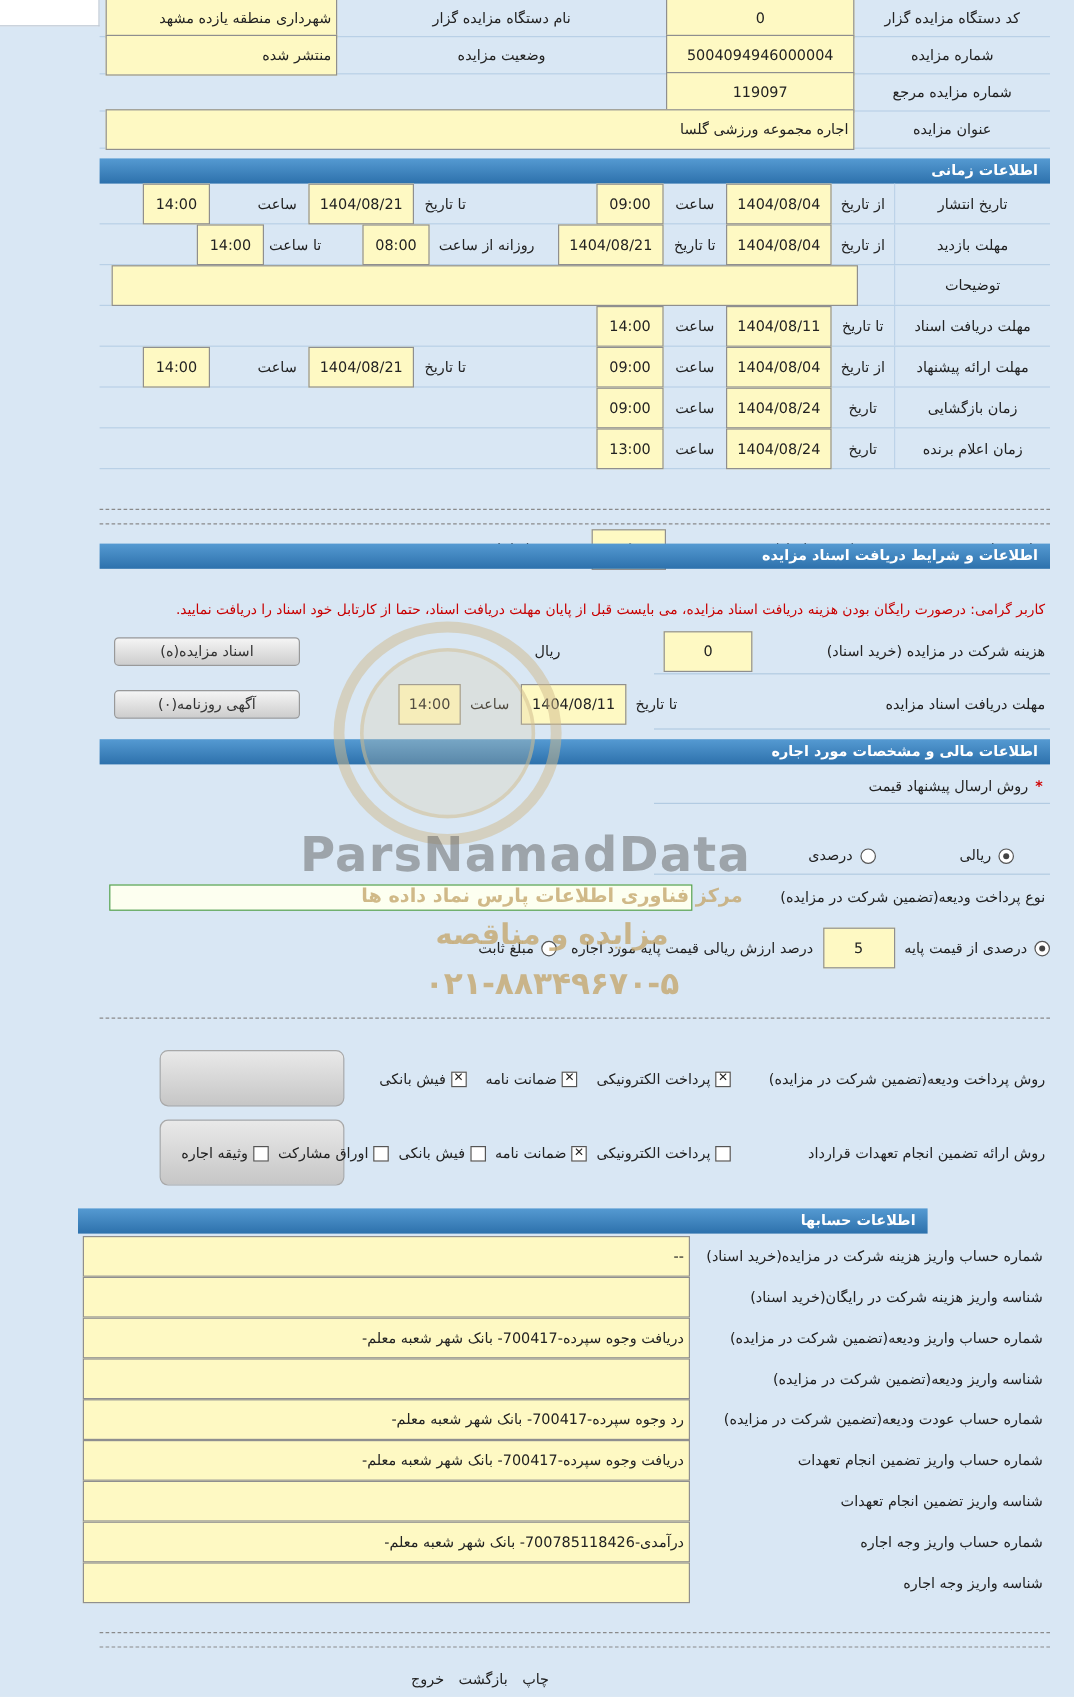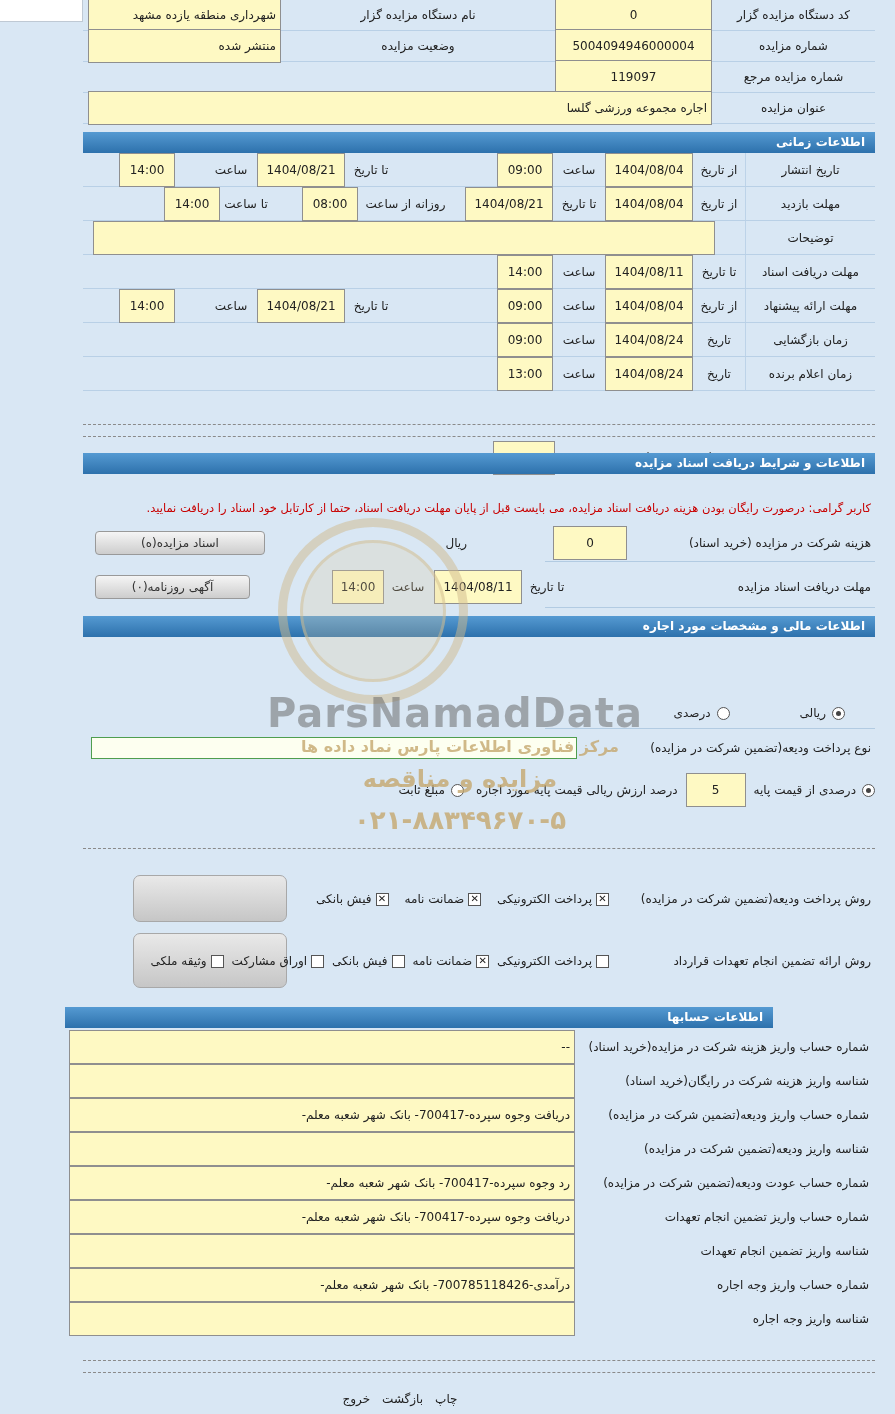--- a/index.html
+++ b/index.html
@@ -53,21 +53,21 @@
 
   .warning { top:501px; left:83px; width:792px; color:#c80000; font-size:11.5px;
              text-align:right; padding-right:4px; }
 
   .fee-row { top:524px; left:83px; width:792px; height:38px; }
   .dl-row  { top:566px; left:83px; width:792px; height:42px; }
   .flbl { width:238px; flex:none; text-align:right; padding-right:4px; }
   .gbtn { background:linear-gradient(180deg,#f5f5f5,#cdcdcd); border:1px solid #999;
           border-radius:4px; height:24px; display:flex; align-items:center;
           justify-content:center; font-size:12px; color:#333; }
-  .btn-docs { position:absolute; left:12px; top:7px; width:170px; }
+  .btn-docs { position:absolute; left:12px; top:7px; width:155px; }
   .btn-news { position:absolute; left:12px; top:9px; width:155px; }
   .rborder { position:absolute; bottom:0; right:0; width:330px; border-bottom:1px solid #b2cbe2; }
 
   .method-row { top:640px; left:83px; width:792px; height:30px; }
   .star { color:#d00000; font-weight:bold; margin-left:2px; }
   .rial-row { top:697px; left:83px; width:792px; height:32px; padding-right:30px; }
   .deposit-row { top:733px; left:83px; width:792px; height:30px; }
   .dep-lbl { width:292px; flex:none; text-align:right; padding-right:4px; }
   .dep-inp { flex:1; margin:0 6px 0 8px; height:22px; background:#fdfff0;
              border:1px solid #4f9e4f; }
@@ -98,21 +98,21 @@
   .acc-row { display:flex; align-items:center; height:34px; }
   .acc-lbl { flex:1; text-align:right; padding-right:6px; }
   .acc-inp { width:506px; flex:none; margin-left:4px; }
 
   .footer { position:absolute; top:1392px; left:205px; width:390px; display:flex;
             justify-content:center; gap:12px; font-size:12px; color:#222; }
   .footer > div { cursor:pointer; }
 
   
   .wm { position:absolute; inset:0; pointer-events:none; z-index:40; }
-  .wm-brand { position:absolute; top:690px; left:250px; width:410px; text-align:center;
+  .wm-brand { position:absolute; top:690px; left:250px; width:410px; text-align:left;
               direction:ltr; font-size:40px; font-weight:bold; color:#636363; opacity:.5;
               letter-spacing:1px; }
   .wm-ring { position:absolute; top:518px; left:278px; width:190px; height:186px;
              border:9px solid rgba(208,186,140,.5); border-radius:50%; }
   .wm-ring-inner { position:absolute; top:540px; left:300px; width:146px; height:142px;
              border:3px solid rgba(208,186,140,.45); border-radius:50%;
              background:rgba(222,204,160,.25); }
   .wm-fa { position:absolute; text-align:center; color:rgba(196,168,110,.8); font-weight:bold; }
   .wm-l1 { top:737px; left:245px; width:430px; font-size:16px; }
   .wm-l2 { top:765px; left:265px; width:390px; font-size:24px; }
@@ -252,20 +252,27 @@
     <div style="width:50px;margin-right:65px;text-align:center;">تا تاریخ</div>
     <div class="inp c idate">1404/08/11</div>
     <div style="width:40px;margin-right:6px;text-align:center;">ساعت</div>
     <div class="inp c" style="width:52px;margin-right:4px;">14:00</div>
     <div class="gbtn btn-news">آگهی روزنامه(۰)</div>
     <div class="rborder"></div>
   </div>
 
   <div class="bar abs" style="top:616px;left:83px;width:792px;">اطلاعات مالی و مشخصات مورد اجاره</div>
 
+  <div class="row abs method-row">
+    <div style="padding-right:6px;">
+      <span class="star">*</span>
+      <span>روش ارسال پیشنهاد قیمت</span>
+    </div>
+    <div class="rborder"></div>
+  </div>
 
   <div class="row abs rial-row">
     <div class="rad sel"></div>
     <div style="margin-right:6px;">ریالی</div>
     <div style="width:70px;"></div>
     <div class="rad"></div>
     <div style="margin-right:6px;">درصدی</div>
     <div class="rborder"></div>
   </div>
 
@@ -319,21 +326,21 @@
       <div class="chk-item">
         <span class="cb"></span>
         <span>فیش بانکی</span>
       </div>
       <div class="chk-item">
         <span class="cb"></span>
         <span>اوراق مشارکت</span>
       </div>
       <div class="chk-item">
         <span class="cb"></span>
-        <span>وثیقه ملکی</span>
+        <span>وثیقه اجاره</span>
       </div>
     </div>
   </div>
 
   <div class="bar abs acc-bar">اطلاعات حسابها</div>
 
   <div class="acc-table">
     <div class="acc-row">
       <div class="acc-lbl">شماره حساب واریز هزینه شرکت در مزایده(خرید اسناد)</div>
       <div class="inp acc-inp">--</div>

